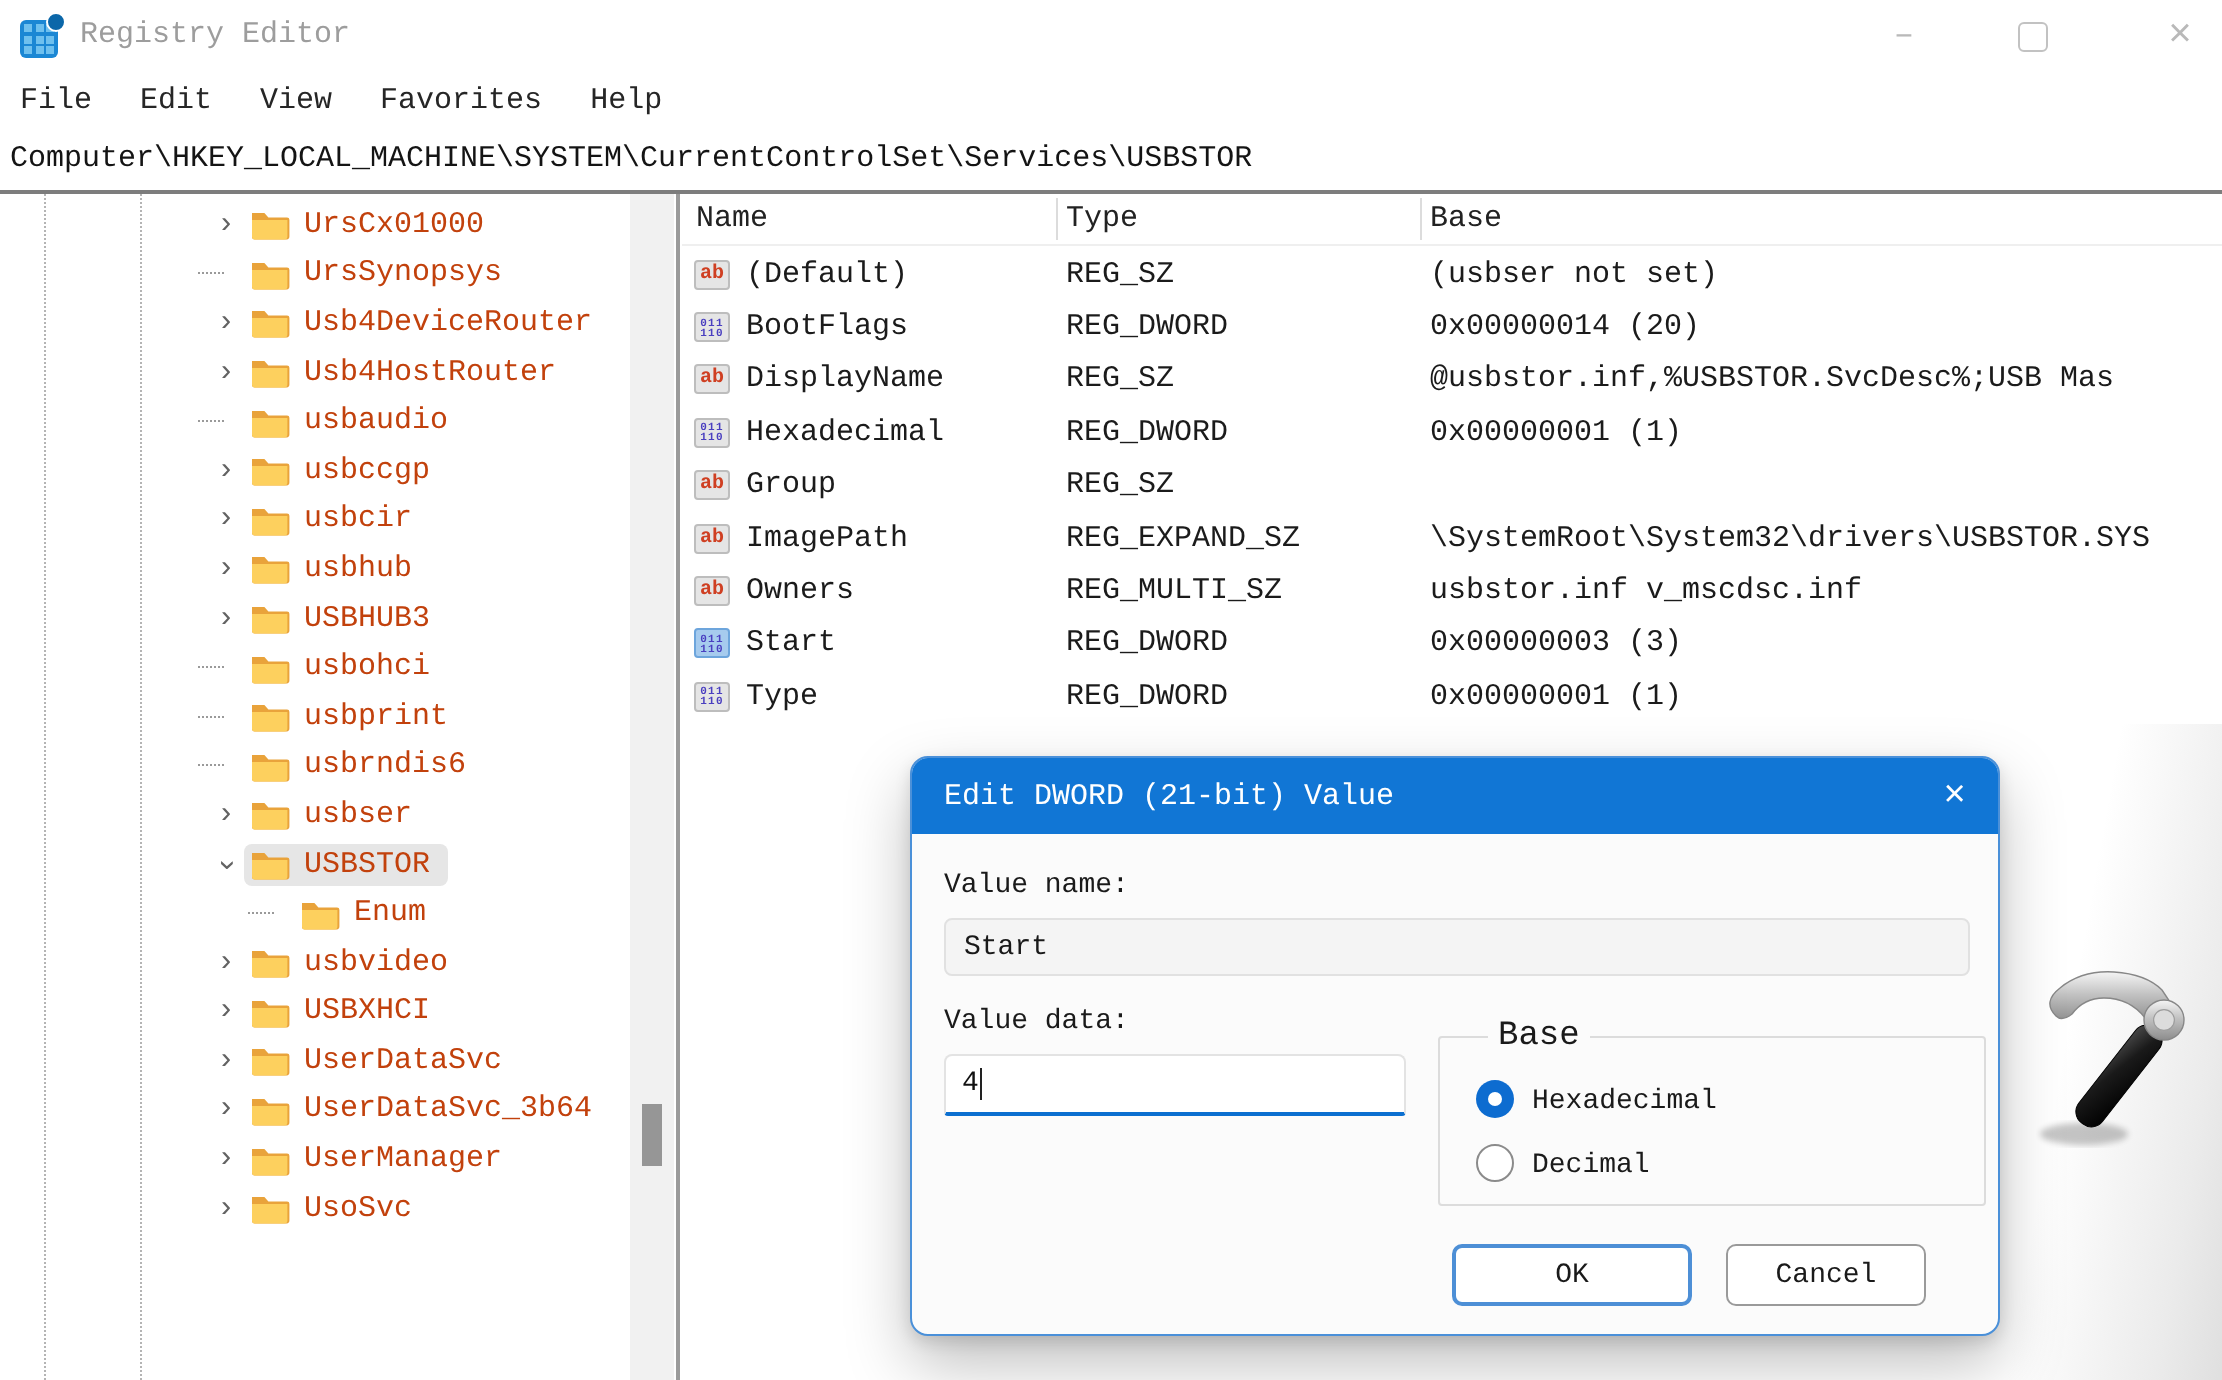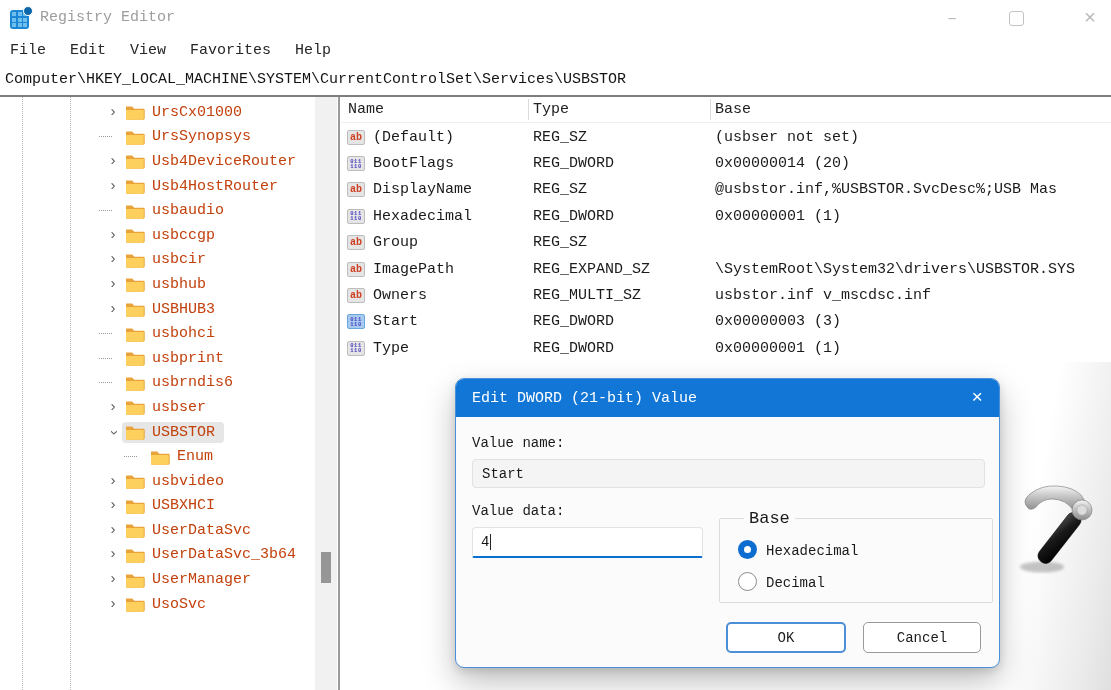--- a/index.html
+++ b/index.html
@@ -99,21 +99,21 @@
   .base-box legend{font-size:17px;color:#1a1a1a;margin-left:24px;padding:0 5px;}
   .radio-row{position:absolute;left:18px;display:flex;align-items:flex-end;gap:9px;font-size:14px;color:#1a1a1a;}
   .rr1{top:12px;} .rr2{top:44px;}
   .radio{width:19px;height:19px;border-radius:50%;box-sizing:border-box;position:relative;flex:0 0 19px;}
   .radio.checked{background:#0d6cd0;}
   .radio.checked::after{content:"";position:absolute;left:6px;top:6px;width:7px;height:7px;border-radius:50%;background:#fff;}
   .radio.unchecked{background:#fff;border:1.6px solid #8b8b8b;}
   .btn{position:absolute;top:205px;height:31px;border-radius:5px;background:#fff;font-size:14px;color:#1a1a1a;
        display:flex;align-items:center;justify-content:center;box-sizing:border-box;}
   .btn-ok{left:270px;width:120px;border:2px solid #4d8fd6;}
-  .btn-cancel{left:407px;width:118px;border:1px solid #9a9a9a;}
+  .btn-cancel{left:407px;width:100px;border:1px solid #9a9a9a;}
 
   
   .shade{position:absolute;left:1002px;top:362px;width:109px;height:328px;
          background:linear-gradient(100deg, rgba(255,255,255,0) 35%, rgba(130,130,130,.16) 80%, rgba(150,150,150,.30) 100%);}
   .hammer{position:absolute;left:1018px;top:482px;width:85px;height:95px;}
 </style>
 </head>
 <body>
 
 <div id="screen">

